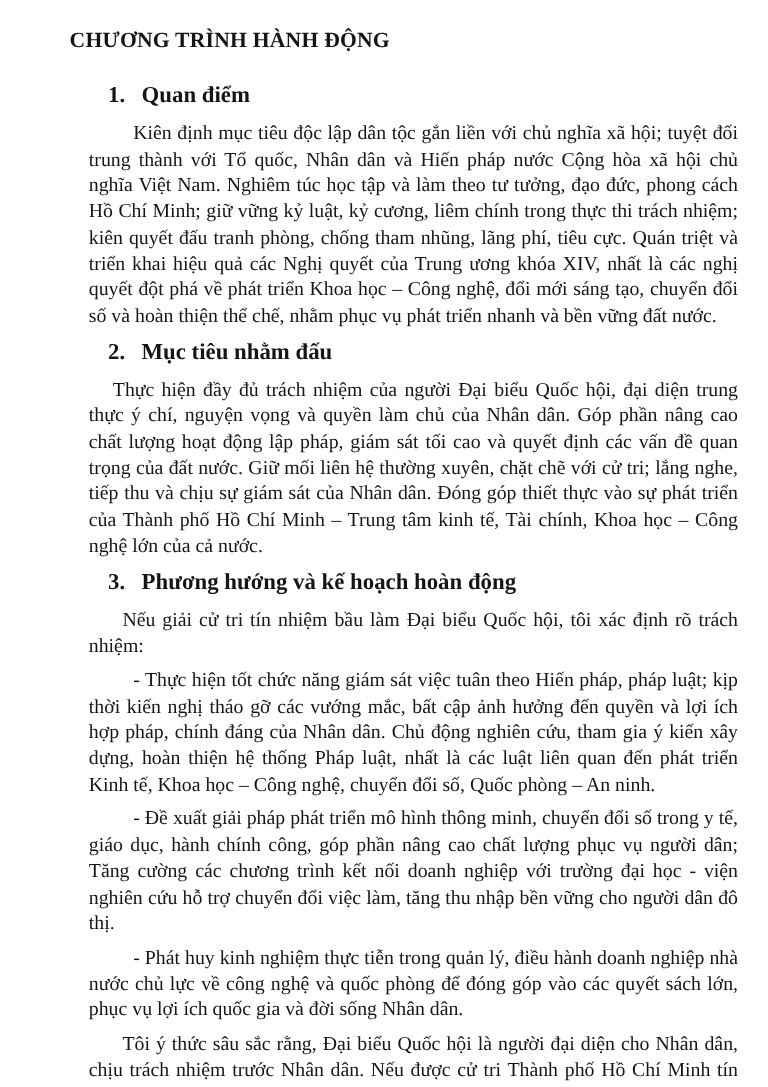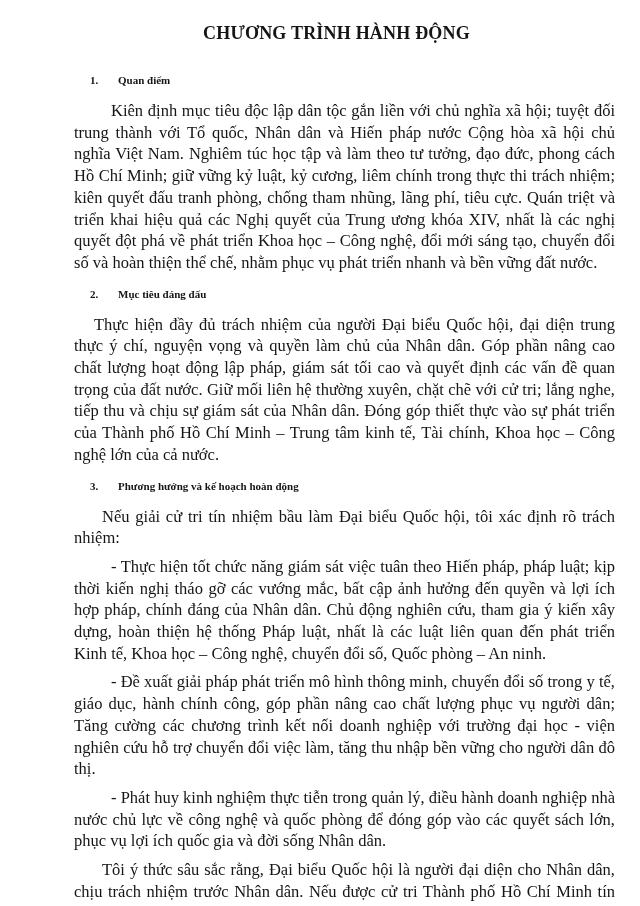--- a/index.html
+++ b/index.html
@@ -13,29 +13,29 @@
     overflow: hidden;
   }
   .page {
     box-sizing: border-box;
     width: 640px;
     height: 906px;
     padding: 20px 25px 0 58px;
     background: #ffffff;
   }
   .doc-title {
-    text-align: center;
+    text-align: left;
     font-weight: 700;
     font-size: 18px;
     line-height: 27px;
     letter-spacing: 0.2px;
     margin: 0 0 22px 0;
   }
   .sec-h {
-    font-size: 11px;
+    font-size: 19px;
     line-height: 22px;
     font-weight: 700;
     margin: 9px 0 9px 0;
     padding-left: 32px;
   }
   .sec-num {
     display: inline-block;
     min-width: 28px;
   }
   .body-p {
@@ -59,21 +59,21 @@
 
   <section>
     <h2 class="sec-h">
       <span class="sec-num">1.</span><span class="sec-title">Quan điểm</span>
     </h2>
     <p class="body-p indent-lg">Kiên định mục tiêu độc lập dân tộc gắn liền với chủ nghĩa xã hội; tuyệt đối trung thành với Tổ quốc, Nhân dân và Hiến pháp nước Cộng hòa xã hội chủ nghĩa Việt Nam. Nghiêm túc học tập và làm theo tư tưởng, đạo đức, phong cách Hồ Chí Minh; giữ vững kỷ luật, kỷ cương, liêm chính trong thực thi trách nhiệm; kiên quyết đấu tranh phòng, chống tham nhũng, lãng phí, tiêu cực. Quán triệt và triển khai hiệu quả các Nghị quyết của Trung ương khóa XIV, nhất là các nghị quyết đột phá về phát triển Khoa học – Công nghệ, đổi mới sáng tạo, chuyển đổi số và hoàn thiện thể chế, nhằm phục vụ phát triển nhanh và bền vững đất nước.</p>
   </section>
 
   <section>
     <h2 class="sec-h">
-      <span class="sec-num">2.</span><span class="sec-title">Mục tiêu đáng đấu</span>
+      <span class="sec-num">2.</span><span class="sec-title">Mục tiêu nhằm đấu</span>
     </h2>
     <p class="body-p indent-sm">Thực hiện đầy đủ trách nhiệm của người Đại biểu Quốc hội, đại diện trung thực ý chí, nguyện vọng và quyền làm chủ của Nhân dân. Góp phần nâng cao chất lượng hoạt động lập pháp, giám sát tối cao và quyết định các vấn đề quan trọng của đất nước. Giữ mối liên hệ thường xuyên, chặt chẽ với cử tri; lắng nghe, tiếp thu và chịu sự giám sát của Nhân dân. Đóng góp thiết thực vào sự phát triển của Thành phố Hồ Chí Minh – Trung tâm kinh tế, Tài chính, Khoa học – Công nghệ lớn của cả nước.</p>
   </section>
 
   <section>
     <h2 class="sec-h">
       <span class="sec-num">3.</span><span class="sec-title">Phương hướng và kế hoạch hoàn động</span>
     </h2>
     <p class="body-p">Nếu giải cử tri tín nhiệm bầu làm Đại biểu Quốc hội, tôi xác định rõ trách nhiệm:</p>
     <p class="body-p indent-lg">- Thực hiện tốt chức năng giám sát việc tuân theo Hiến pháp, pháp luật; kịp thời kiến nghị tháo gỡ các vướng mắc, bất cập ảnh hưởng đến quyền và lợi ích hợp pháp, chính đáng của Nhân dân. Chủ động nghiên cứu, tham gia ý kiến xây dựng, hoàn thiện hệ thống Pháp luật, nhất là các luật liên quan đến phát triển Kinh tế, Khoa học – Công nghệ, chuyển đổi số, Quốc phòng – An ninh.</p>

